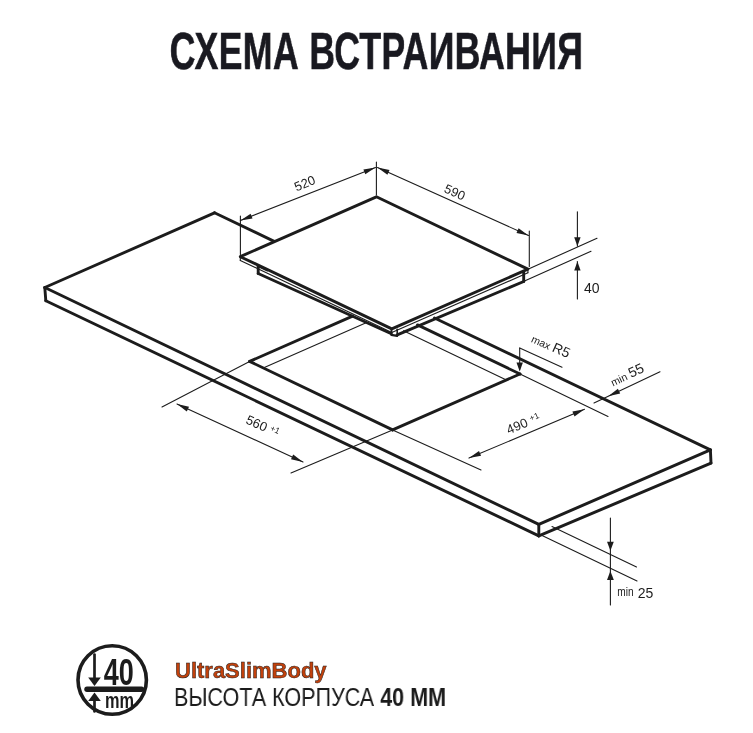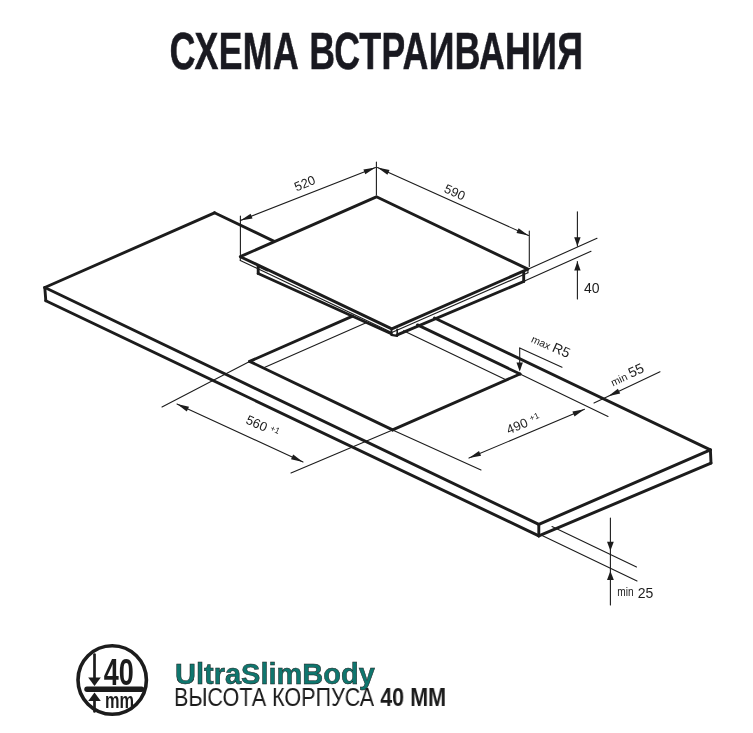--- a/index.html
+++ b/index.html
@@ -1,18 +1,18 @@
 <!DOCTYPE html>
 <html><head><meta charset="utf-8"><style>
 html,body{margin:0;padding:0;background:#ffffff;width:753px;height:733px;overflow:hidden}
 body{position:relative;font-family:"Liberation Sans",sans-serif}
 .title,.brand,.sub,svg{will-change:transform}
 svg text{font-family:"Liberation Sans",sans-serif}
 .title{position:absolute;left:0;top:26px;width:753px;text-align:center;font-size:51px;font-weight:bold;letter-spacing:0.5px;color:#191920;-webkit-text-stroke:0.6px #191920;transform:scaleX(0.70);transform-origin:376.5px 0;line-height:1.0}
-.brand{position:absolute;left:175px;top:658px;font-size:29px;font-weight:bold;color:#0f766e;-webkit-text-stroke:0.5px #1b1b1b}
+.brand{position:absolute;left:175px;top:658px;font-size:22px;font-weight:bold;color:#c2410c;-webkit-text-stroke:0.5px #1b1b1b}
 .sub{position:absolute;left:174px;top:684.6px;font-size:25px;color:#1b1b1b;transform:scaleX(0.862);transform-origin:0 0;line-height:1}
 </style></head>
 <body>
 
 <div class="title">СХЕМА ВСТРАИВАНИЯ</div>
 
 <svg width="753" height="733" viewBox="0 0 753 733" style="position:absolute;left:0;top:0" stroke="#1c1c1c" stroke-linecap="round" stroke-linejoin="round" fill="none">
 
 <path d="M44.8,287.5 L214.5,212.8 L710.4,449.9 L538.8,524.4 Z" fill="#ffffff" stroke="none"></path>
 

